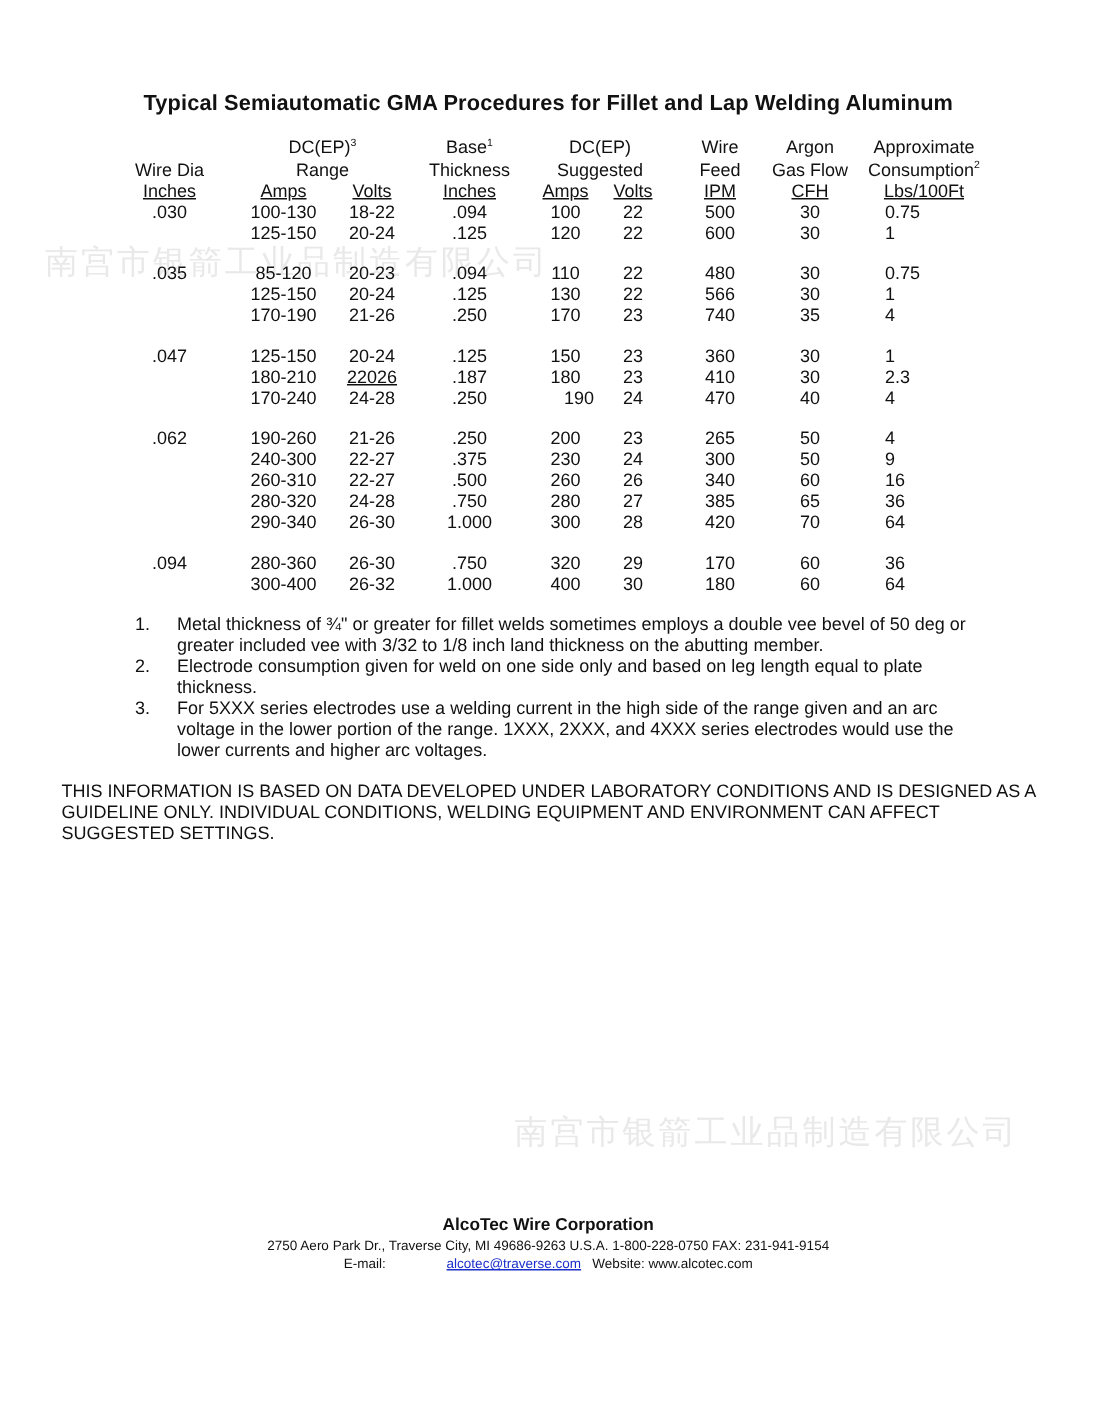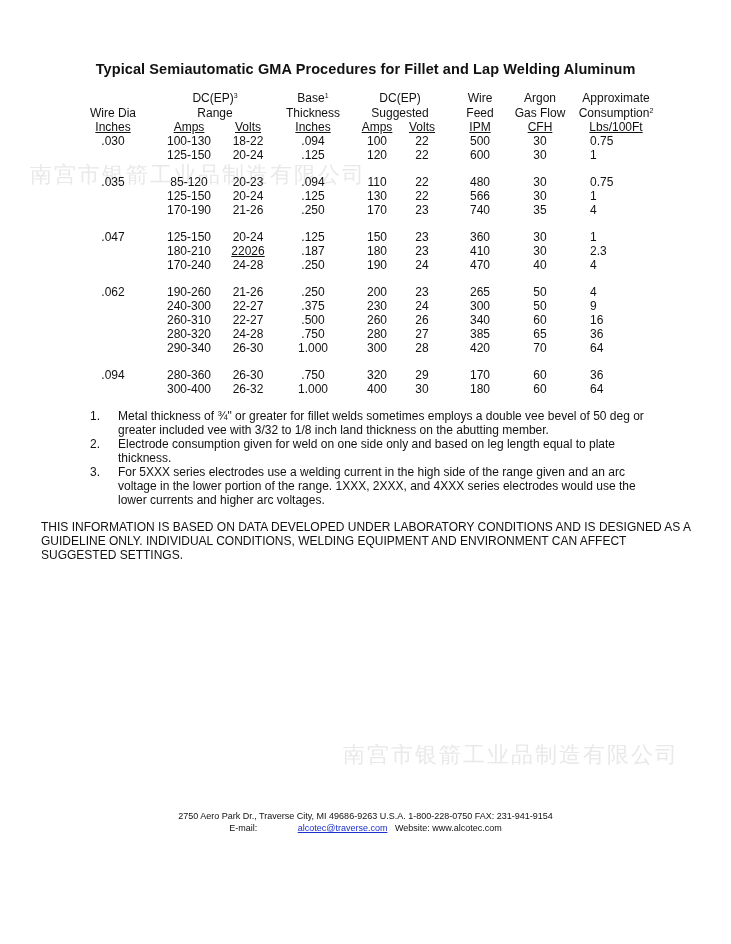--- a/index.html
+++ b/index.html
@@ -146,21 +146,21 @@
       <div class="cell c-svolts" style="top: 244px;">23</div>
       <div class="cell c-ipm" style="top: 244px;">410</div>
       <div class="cell c-cfh" style="top: 244px;">30</div>
       <div class="cell c-lbs" style="top: 244px;">2.3</div>
     </div>
     <div>
       <div class="cell c-wire" style="top: 258px;"></div>
       <div class="cell c-ramps" style="top: 258px;">170-240</div>
       <div class="cell c-rvolts" style="top: 258px;">24-28</div>
       <div class="cell c-base" style="top: 258px;">.250</div>
-      <div class="cell c-samps" style="top: 258px;">190</div>
+      <div class="cell c-samps" style="top: 258px; text-align: right;">190</div>
       <div class="cell c-svolts" style="top: 258px;">24</div>
       <div class="cell c-ipm" style="top: 258px;">470</div>
       <div class="cell c-cfh" style="top: 258px;">40</div>
       <div class="cell c-lbs" style="top: 258px;">4</div>
     </div>
     <div>
       <div class="cell c-wire" style="top: 285px;">.062</div>
       <div class="cell c-ramps" style="top: 285px;">190-260</div>
       <div class="cell c-rvolts" style="top: 285px;">21-26</div>
       <div class="cell c-base" style="top: 285px;">.250</div>
@@ -249,15 +249,16 @@
     </div>
   <div class="note">
       <span class="num">3.</span>
       <span class="txt">For 5XXX series electrodes use a welding current in the high side of the range given and an arc voltage in the lower portion of the range.  1XXX, 2XXX, and 4XXX series electrodes would use the lower currents and higher arc voltages.</span>
     </div>
 </div>
 
 <div class="disclaimer">THIS INFORMATION IS BASED ON DATA DEVELOPED UNDER LABORATORY CONDITIONS AND IS DESIGNED AS A GUIDELINE ONLY.  INDIVIDUAL CONDITIONS, WELDING EQUIPMENT AND ENVIRONMENT CAN AFFECT SUGGESTED SETTINGS.</div>
 
 <div class="footer">
+  <div class="co">AlcoTec Wire Corporation</div>
   <div class="line">2750 Aero Park Dr., Traverse City, MI 49686-9263 U.S.A.  1-800-228-0750  FAX: 231-941-9154</div>
   <div class="line"><span>E-mail: </span><a>alcotec@traverse.com</a><span style="white-space:pre;">   Website: www.alcotec.com</span></div>
 </div>
 
 </body></html>

